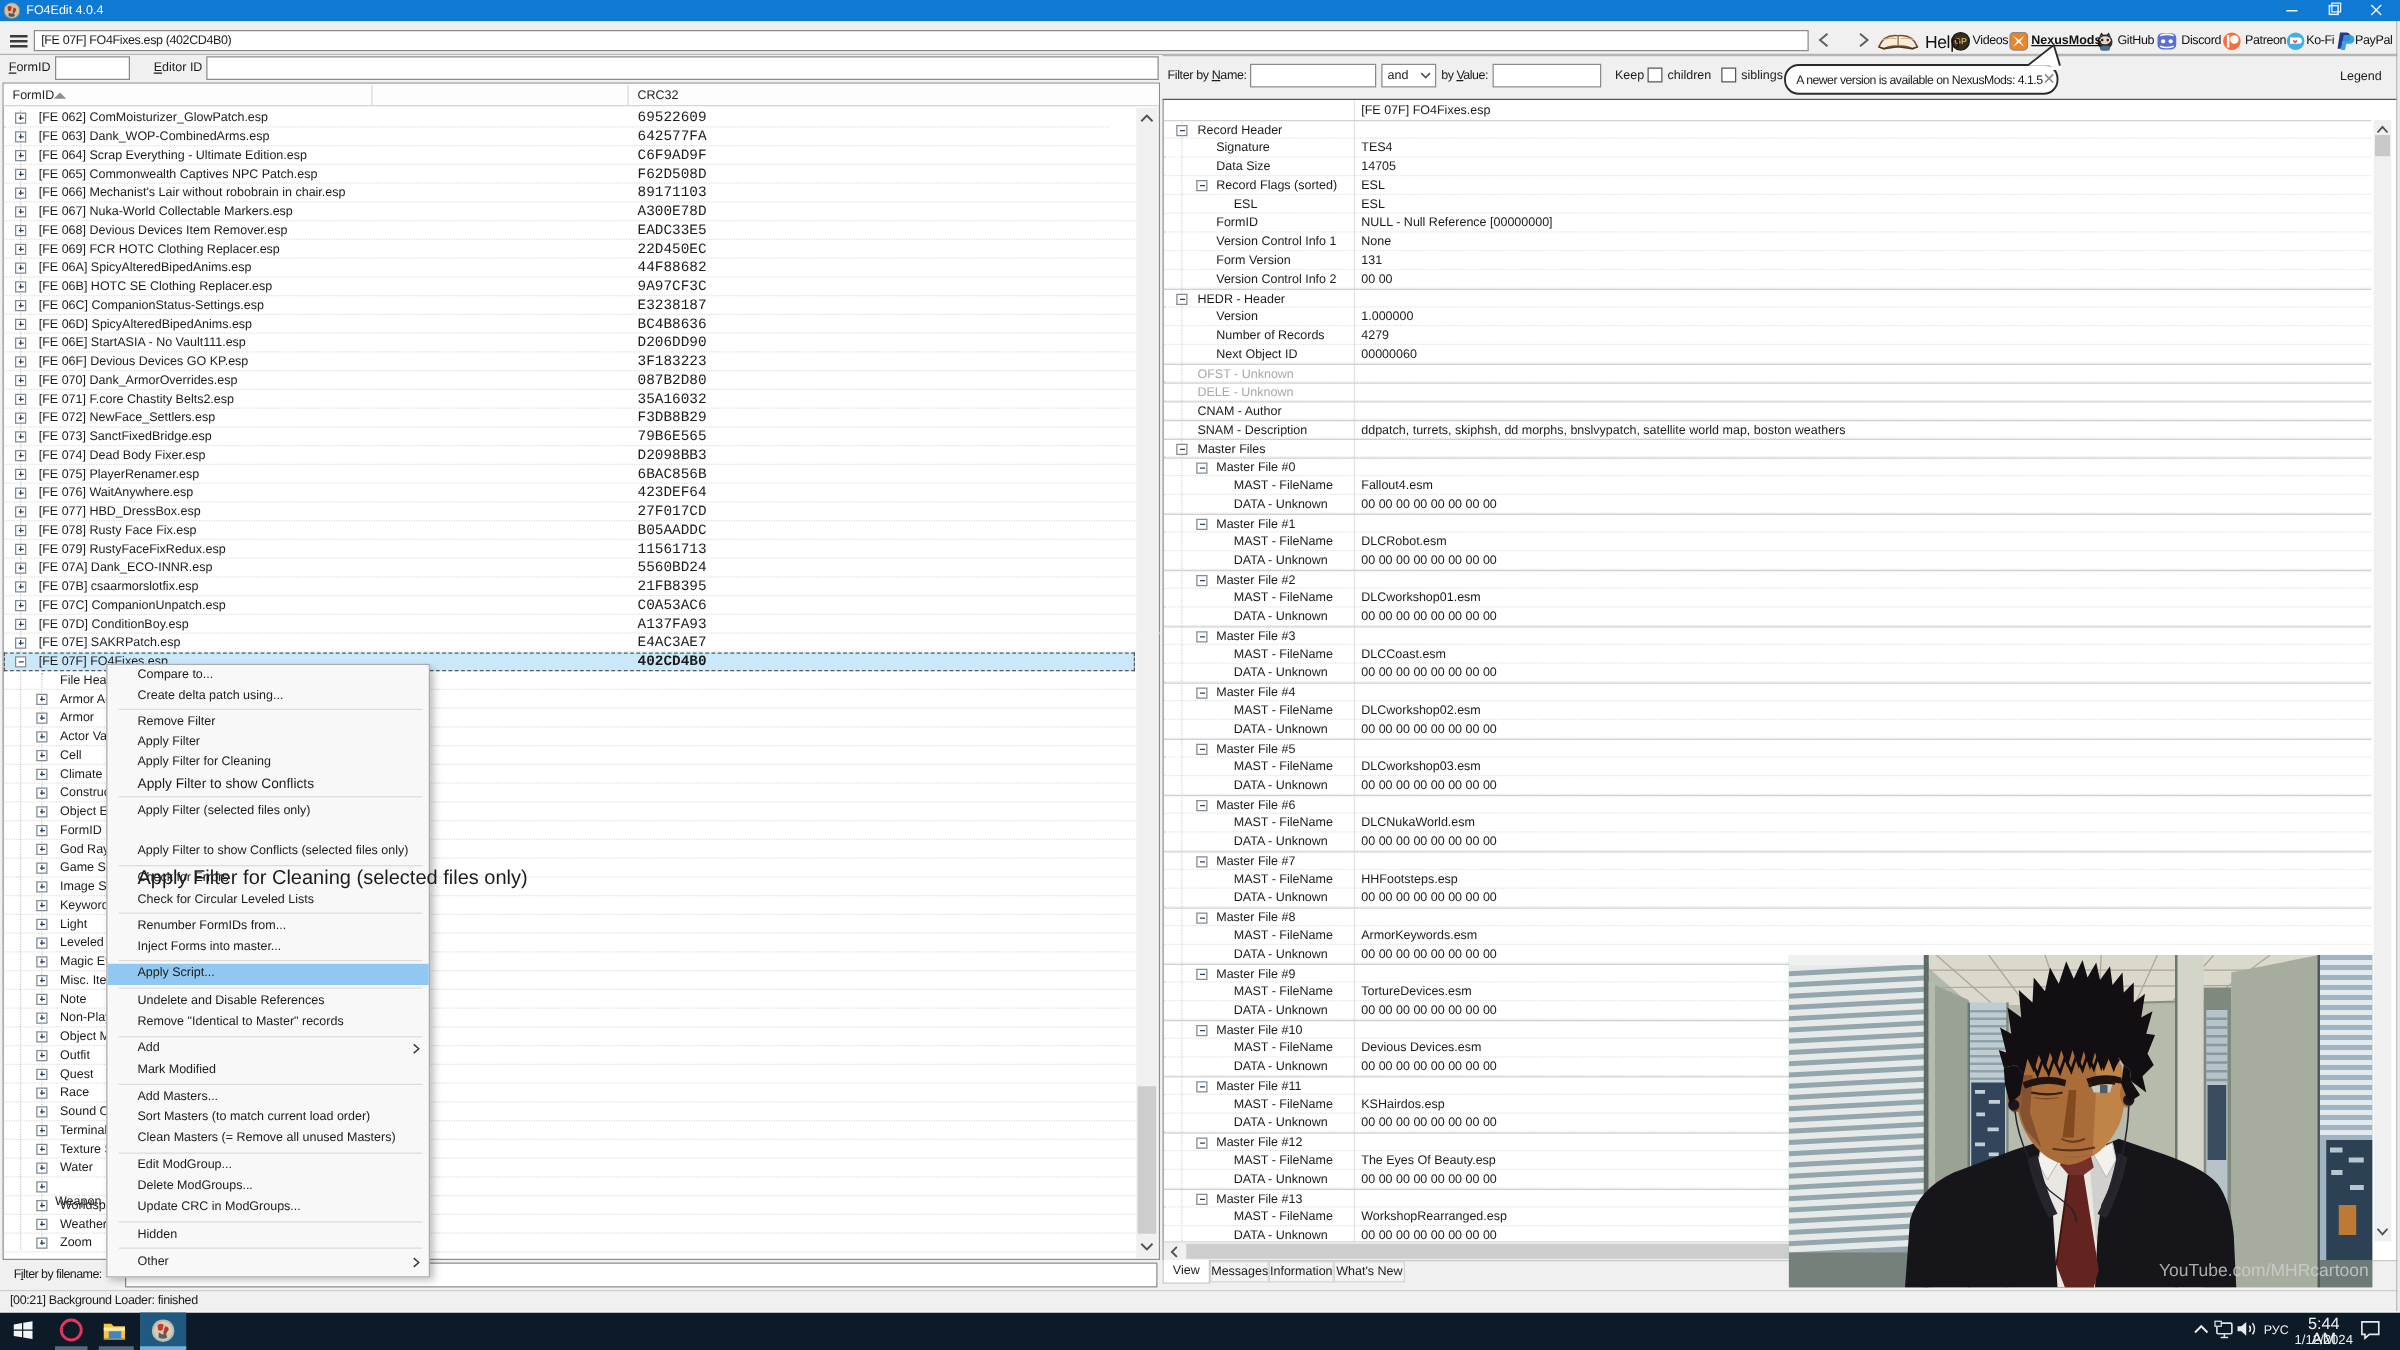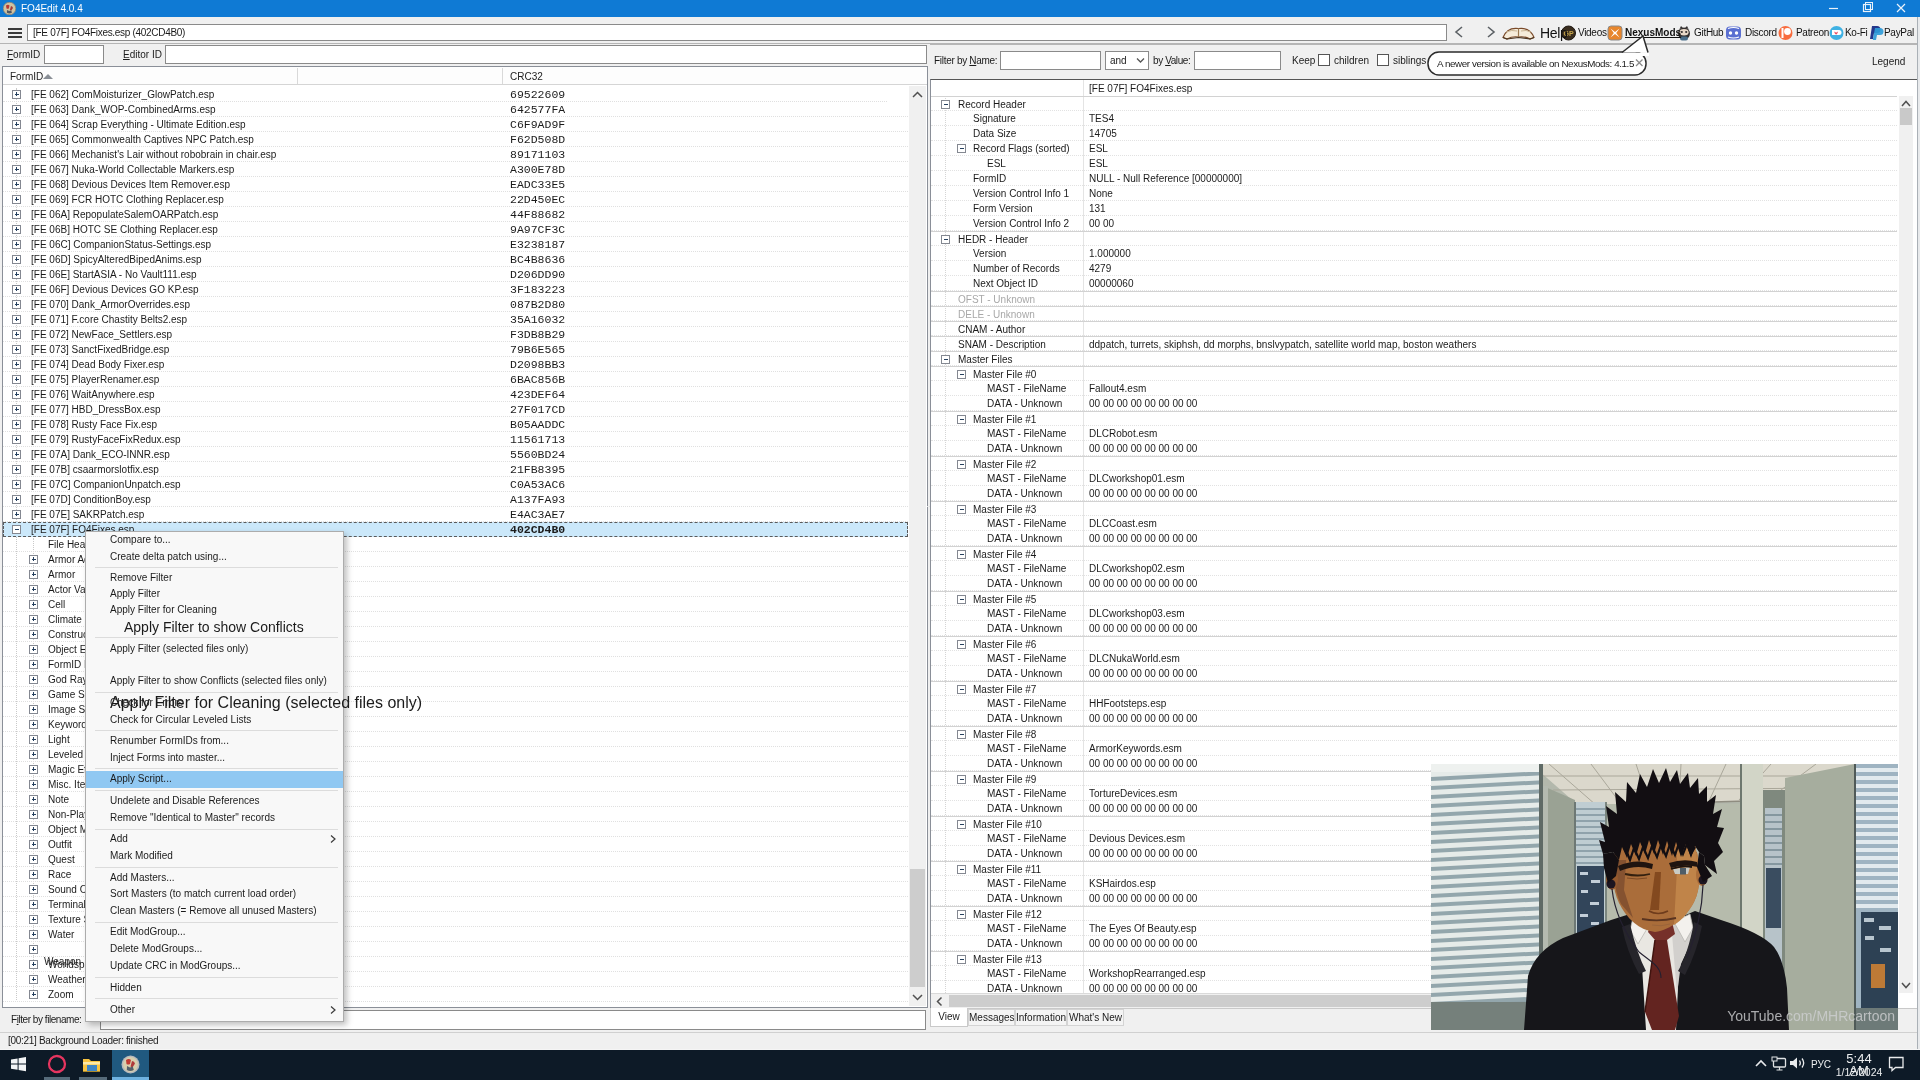--- a/index.html
+++ b/index.html
@@ -168,21 +168,21 @@
       <b></b>
     </span>
 <span style="position:absolute;left:28px;">[FE 069] FCR HOTC Clothing Replacer.esp</span>
 <span class="mono" style="position:absolute;left:507px;">22D450EC</span>
 </div>
 <div class="row" style="left:3px;top:207px;width:905px;border-bottom:1px dotted #e0e0e0;">
 <span class="pb p" style="left:9px;top:2.5px;">
       <i></i>
       <b></b>
     </span>
-<span style="position:absolute;left:28px;">[FE 06A] RepopulateSalemOARPatch.esp</span>
+<span style="position:absolute;left:28px;">[FE 06A] SpicyAlteredBipedAnims.esp</span>
 <span class="mono" style="position:absolute;left:507px;">44F88682</span>
 </div>
 <div class="row" style="left:3px;top:222px;width:905px;border-bottom:1px dotted #e0e0e0;">
 <span class="pb p" style="left:9px;top:2.5px;">
       <i></i>
       <b></b>
     </span>
 <span style="position:absolute;left:28px;">[FE 06B] HOTC SE Clothing Replacer.esp</span>
 <span class="mono" style="position:absolute;left:507px;">9A97CF3C</span>
 </div>
@@ -867,21 +867,21 @@
 <div style="position:absolute;left:100px;top:1010px;width:826px;height:20px;background:#fff;border:1px solid #8a8a8a;"></div>
 <div style="position:absolute;left:0;top:1032px;width:1920px;height:18px;background:#f0f0f0;border-top:1px solid #d0d0d0;"></div>
 <div style="position:absolute;left:8px;top:1034px;height:14px;line-height:14px;font-size:10px;letter-spacing:-0.3px;">[00:21] Background Loader: finished</div>
 <div style="position:absolute;left:85px;top:531px;width:259px;height:491px;background:#f8f8f8;border:1px solid #acacac;box-shadow:3px 3px 6px rgba(0,0,0,0.25);z-index:40;"></div>
 <div style="position:absolute;left:86px;top:771px;width:257px;height:16.5px;background:#90c8f2;z-index:41;"></div>
 <div style="position:absolute;left:110px;top:532.5px;height:14px;line-height:14px;font-size:10px;z-index:42;white-space:nowrap;">Compare to...</div>
 <div style="position:absolute;left:110px;top:550px;height:14px;line-height:14px;font-size:10px;z-index:42;white-space:nowrap;">Create delta patch using...</div>
 <div style="position:absolute;left:110px;top:570.5px;height:14px;line-height:14px;font-size:10px;z-index:42;white-space:nowrap;">Remove Filter</div>
 <div style="position:absolute;left:110px;top:587px;height:14px;line-height:14px;font-size:10px;z-index:42;white-space:nowrap;">Apply Filter</div>
 <div style="position:absolute;left:110px;top:603px;height:14px;line-height:14px;font-size:10px;z-index:42;white-space:nowrap;">Apply Filter for Cleaning</div>
-<div style="position:absolute;left:124px;top:619.5px;height:14px;line-height:14px;font-size:14px;z-index:42;white-space:nowrap;">Apply Filter to show Conflicts</div>
+<div style="position:absolute;left:110px;top:619.5px;height:14px;line-height:14px;font-size:11px;z-index:42;white-space:nowrap;">Apply Filter to show Conflicts</div>
 <div style="position:absolute;left:110px;top:641.5px;height:14px;line-height:14px;font-size:10px;z-index:42;white-space:nowrap;">Apply Filter (selected files only)</div>
 <div style="position:absolute;left:110px;top:696px;height:14px;line-height:14px;font-size:16px;z-index:42;white-space:nowrap;">Apply Filter for Cleaning (selected files only)</div>
 <div style="position:absolute;left:110px;top:674px;height:14px;line-height:14px;font-size:10px;z-index:42;white-space:nowrap;">Apply Filter to show Conflicts (selected files only)</div>
 <div style="position:absolute;left:110px;top:696px;height:14px;line-height:14px;font-size:10px;z-index:42;white-space:nowrap;">Check for Errors</div>
 <div style="position:absolute;left:110px;top:712.5px;height:14px;line-height:14px;font-size:10px;z-index:42;white-space:nowrap;">Check for Circular Leveled Lists</div>
 <div style="position:absolute;left:110px;top:734px;height:14px;line-height:14px;font-size:10px;z-index:42;white-space:nowrap;">Renumber FormIDs from...</div>
 <div style="position:absolute;left:110px;top:750.5px;height:14px;line-height:14px;font-size:10px;z-index:42;white-space:nowrap;">Inject Forms into master...</div>
 <div style="position:absolute;left:110px;top:772px;height:14px;line-height:14px;font-size:10px;z-index:42;white-space:nowrap;">Apply Script...</div>
 <div style="position:absolute;left:110px;top:794px;height:14px;line-height:14px;font-size:10px;z-index:42;white-space:nowrap;">Undelete and Disable References</div>
 <div style="position:absolute;left:110px;top:810.5px;height:14px;line-height:14px;font-size:10px;z-index:42;white-space:nowrap;">Remove "Identical to Master" records</div>

